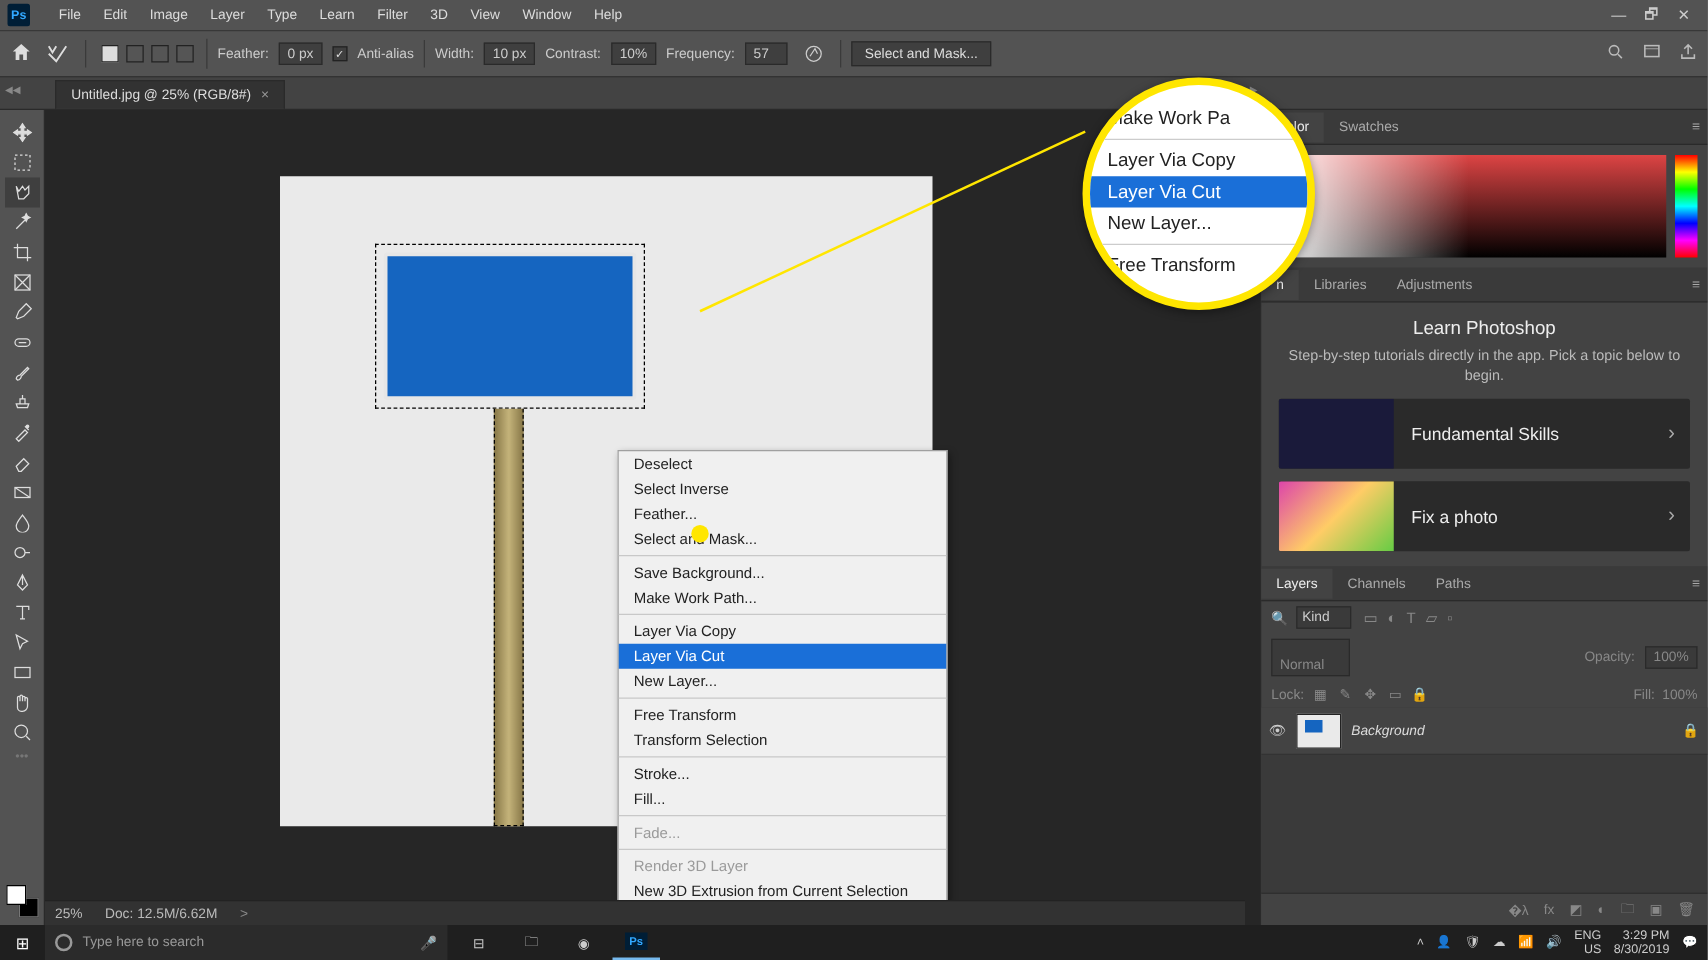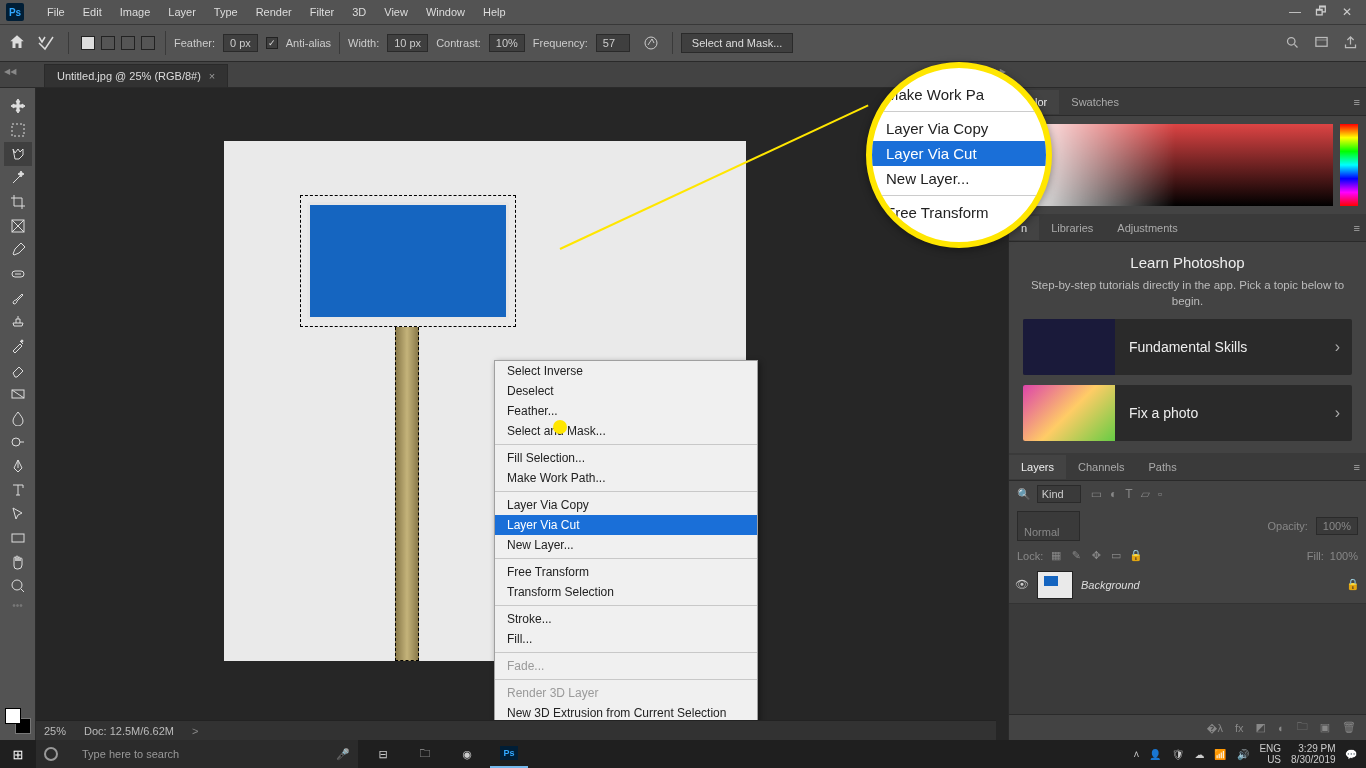--- a/index.html
+++ b/index.html
@@ -77,21 +77,21 @@
 .layer-list { flex:1; background:#3a3a3a; }
 .layer-item { display:flex; align-items:center; height:38px; background:#434343; border-bottom:1px solid #333; padding:0 6px; gap:8px; }
 .layer-item .eye { color:#ccc; }
 .layer-item .thumb { width:36px; height:28px; background:#eaeaea; border:1px solid #222; position:relative; }
 .layer-item .thumb::after { content:""; position:absolute; left:6px; top:4px; width:14px; height:10px; background:#1565c0; }
 .layer-item .name { font-style:italic; color:#ddd; }
 .layer-item .lock { margin-left:auto; color:#aaa; }
 .layer-footer { height:26px; background:#434343; border-top:1px solid #2a2a2a; display:flex; align-items:center; justify-content:flex-end; gap:12px; padding:0 10px; color:#888; }
 .taskbar { position:absolute; bottom:0; left:0; right:0; height:28px; background:#1f1f1f; display:flex; align-items:center; }
 .taskbar .start { width:36px; text-align:center; color:#fff; font-size:13px; }
-.taskbar .search { flex:0 0 322px; height:28px; background:#2b2b2b; display:flex; align-items:center; padding:0 8px; gap:24px; color:#999; }
+.taskbar .search { flex:0 0 322px; height:28px; background:#2b2b2b; display:flex; align-items:center; padding:0 8px; gap:8px; color:#999; }
 .taskbar .search .circle { width:14px; height:14px; border:2px solid #999; border-radius:50%; }
 .taskbar .tb-icons { display:flex; align-items:center; gap:4px; padding-left:6px; }
 .taskbar .tb-icon { width:38px; height:28px; display:flex; align-items:center; justify-content:center; }
 .taskbar .tray { margin-left:auto; display:flex; align-items:center; gap:10px; padding-right:8px; color:#ccc; font-size:10px; }
 .taskbar .tray .col { text-align:right; line-height:1.1; }
 .magnifier { position:absolute; left:866px; top:62px; width:186px; height:186px; border-radius:50%; border:6px solid #ffe600; background:#fff; overflow:hidden; box-shadow:0 2px 8px rgba(0,0,0,.4); }
 .magnifier .mag-item { padding:4px 14px; font-size:15px; color:#222; }
 .magnifier .mag-item.sel { background:#1a6fd8; color:#fff; }
 .magnifier hr { border:none; border-top:1px solid #ccc; margin:4px 0; }
 .callout-line { position:absolute; left:560px; top:248px; width:340px; height:2px; background:#ffe600; transform:rotate(-25deg); transform-origin:left; }
@@ -101,21 +101,21 @@
 </head>
 <body>
 
 <div class="menubar">
   <div class="ps-icon">Ps</div>
   <div class="menu-item">File</div>
   <div class="menu-item">Edit</div>
   <div class="menu-item">Image</div>
   <div class="menu-item">Layer</div>
   <div class="menu-item">Type</div>
-  <div class="menu-item">Render</div>
+  <div class="menu-item">Learn</div>
   <div class="menu-item">Filter</div>
   <div class="menu-item">3D</div>
   <div class="menu-item">View</div>
   <div class="menu-item">Window</div>
   <div class="menu-item">Help</div>
   <div class="spacer"></div>
   <div class="winctrl">—</div>
   <div class="winctrl">🗗</div>
   <div class="winctrl">✕</div>
 </div>
@@ -303,26 +303,26 @@
 
   <div class="canvas-area">
     <div class="canvas">
       <div class="sign">
         <div class="sign-inner"></div>
       </div>
       <div class="pole"></div>
     </div>
 
     <div class="ctx-menu">
+      <div class="mi">Deselect</div>
       <div class="mi">Select Inverse</div>
-      <div class="mi">Deselect</div>
       <div class="mi">Feather...</div>
       <div class="mi">Select and Mask...</div>
       <hr>
-      <div class="mi">Fill Selection...</div>
+      <div class="mi">Save Background...</div>
       <div class="mi">Make Work Path...</div>
       <hr>
       <div class="mi">Layer Via Copy</div>
       <div class="mi sel">Layer Via Cut</div>
       <div class="mi">New Layer...</div>
       <hr>
       <div class="mi">Free Transform</div>
       <div class="mi">Transform Selection</div>
       <hr>
       <div class="mi">Stroke...</div>

